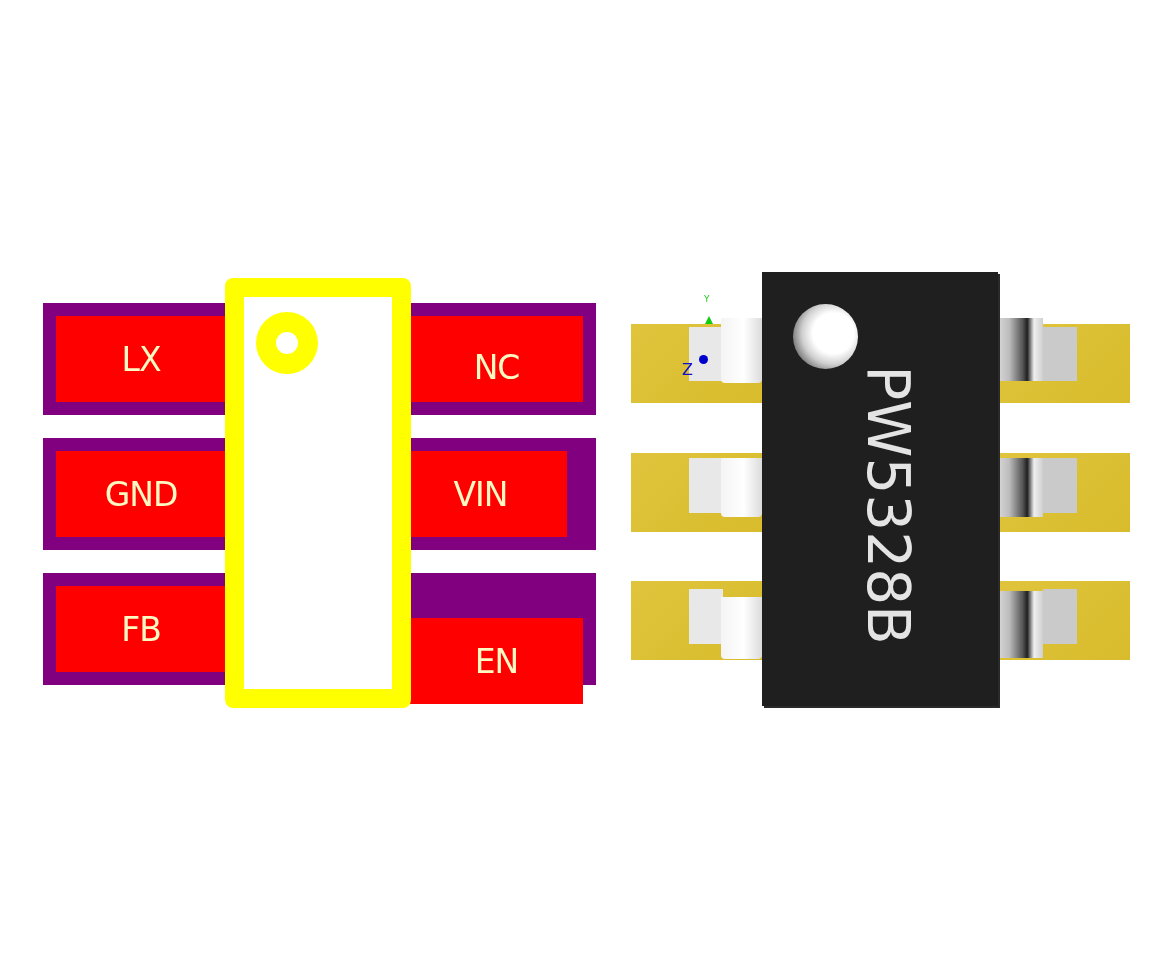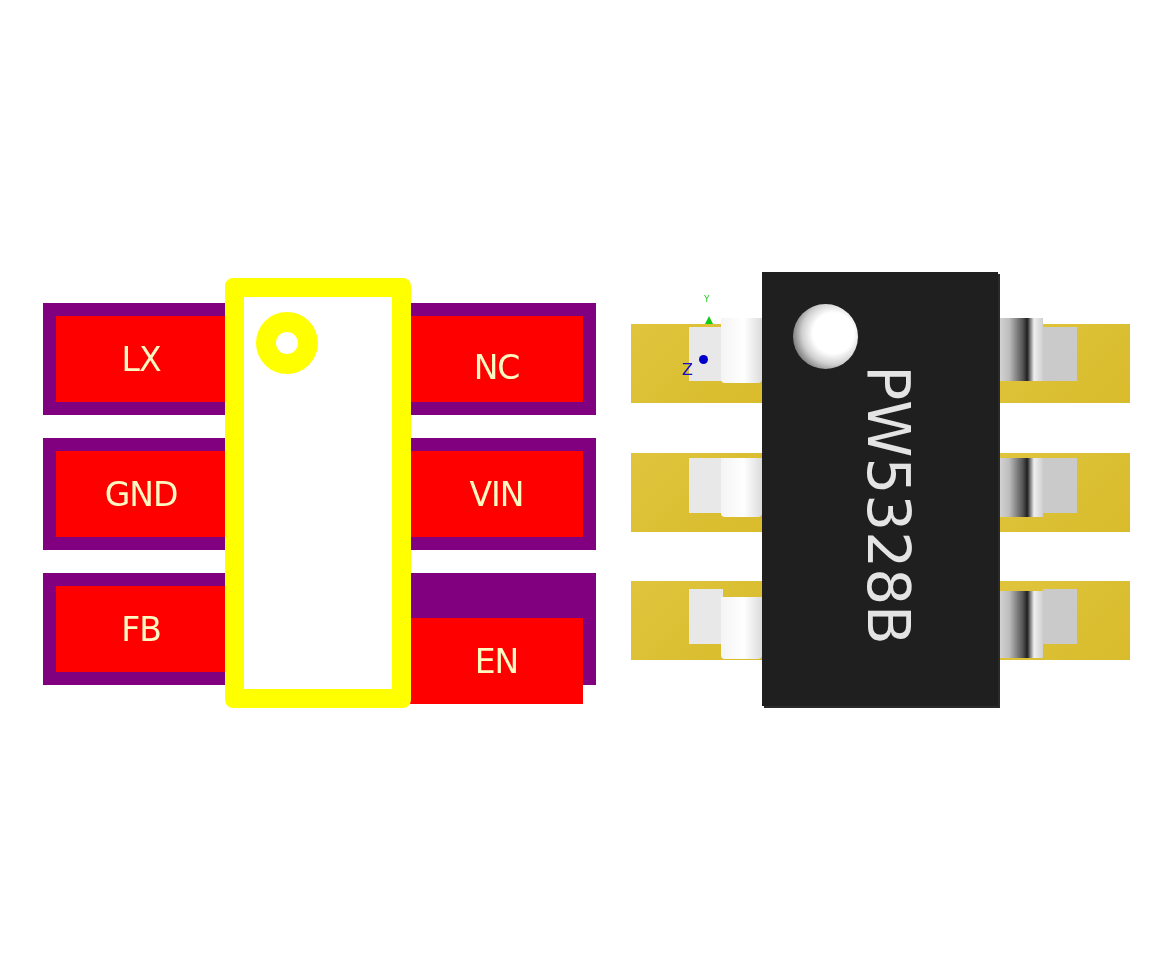--- a/index.html
+++ b/index.html
@@ -54,21 +54,21 @@
   <div class="pad-inner" style="left:56px;top:586px;width:170px;height:86px;">
     <span>FB</span>
   </div>
 
   <div class="pad-outer" style="left:410px;top:303px;width:186px;height:112px;"></div>
   <div class="pad-inner" style="left:410px;top:316px;width:173px;height:86px;">
     <span style="margin-left:0;margin-top:16px;">NC</span>
   </div>
 
   <div class="pad-outer" style="left:410px;top:438px;width:186px;height:112px;"></div>
-  <div class="pad-inner" style="left:410px;top:451px;width:173px;height:86px;">
+  <div class="pad-inner" style="left:394px;top:451px;width:173px;height:86px;">
     <span>VIN</span>
   </div>
 
   <div class="pad-outer" style="left:410px;top:573px;width:186px;height:112px;"></div>
   <div class="pad-inner" style="left:410px;top:618px;width:173px;height:86px;">
     <span>EN</span>
   </div>
 
   <div class="silk-rect"></div>
   <div class="silk-dot"></div>

